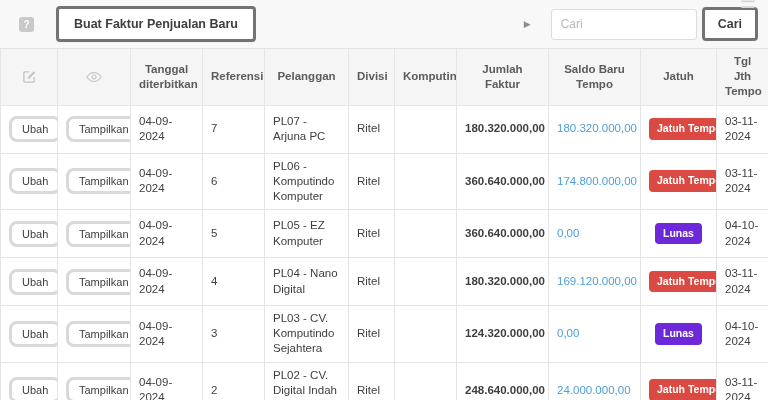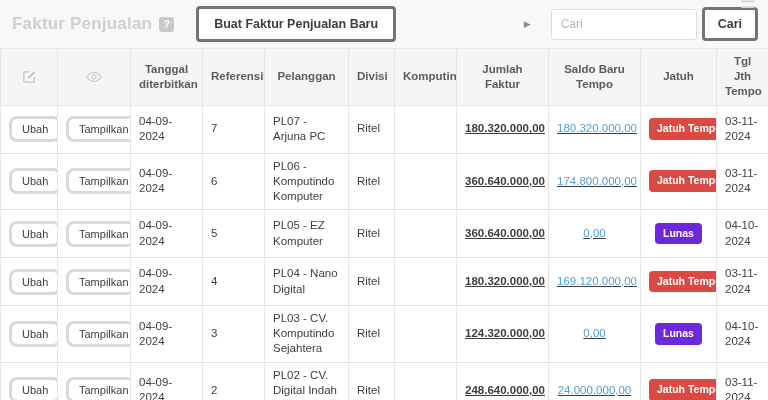--- a/index.html
+++ b/index.html
@@ -96,21 +96,21 @@
   }
   .invoice-table thead th{
     background:#f5f5f5;
     color:#5c5c5c;
     font-weight:bold;
     text-align:center;
     height:47px;
   }
   .invoice-table tbody td{ height:48px; background:#fff; }
   .c{ text-align:center; }
-  .amount{ text-align:center; font-weight:bold;text-decoration:underline; }
+  .amount{ text-align:left; font-weight:bold; }
   .row-btn{
     font-size:11px;
     padding:4px 10px;
     border-color:#d9d9d9;
     border-radius:8px;
     color:#3e3e3e;
     white-space:nowrap;
   }
   .balance-link{
     color:#4e9ed8;
@@ -130,21 +130,20 @@
   .badge.danger{ background:#db4a42; }
   .badge.success{ background:#6d28d9; }
   .hdr-icon{ display:inline-block; vertical-align:middle; }
   .hdr-icon svg{ display:block; }
 </style>
 </head>
 <body>
 
 <div class="topbar">
   <div class="topbar-left">
-    <span class="page-title">Faktur Penjualan</span>
     <span class="help-badge">?</span>
     <button class="btn new-btn">Buat Faktur Penjualan Baru</button>
   </div>
   <div class="topbar-right">
     <span class="adv-search">
       <span class="caret">▶</span>
     </span>
     <input class="search-input" type="text" placeholder="Cari" style="">
     <button class="btn search-btn">Cari</button>
   </div>

